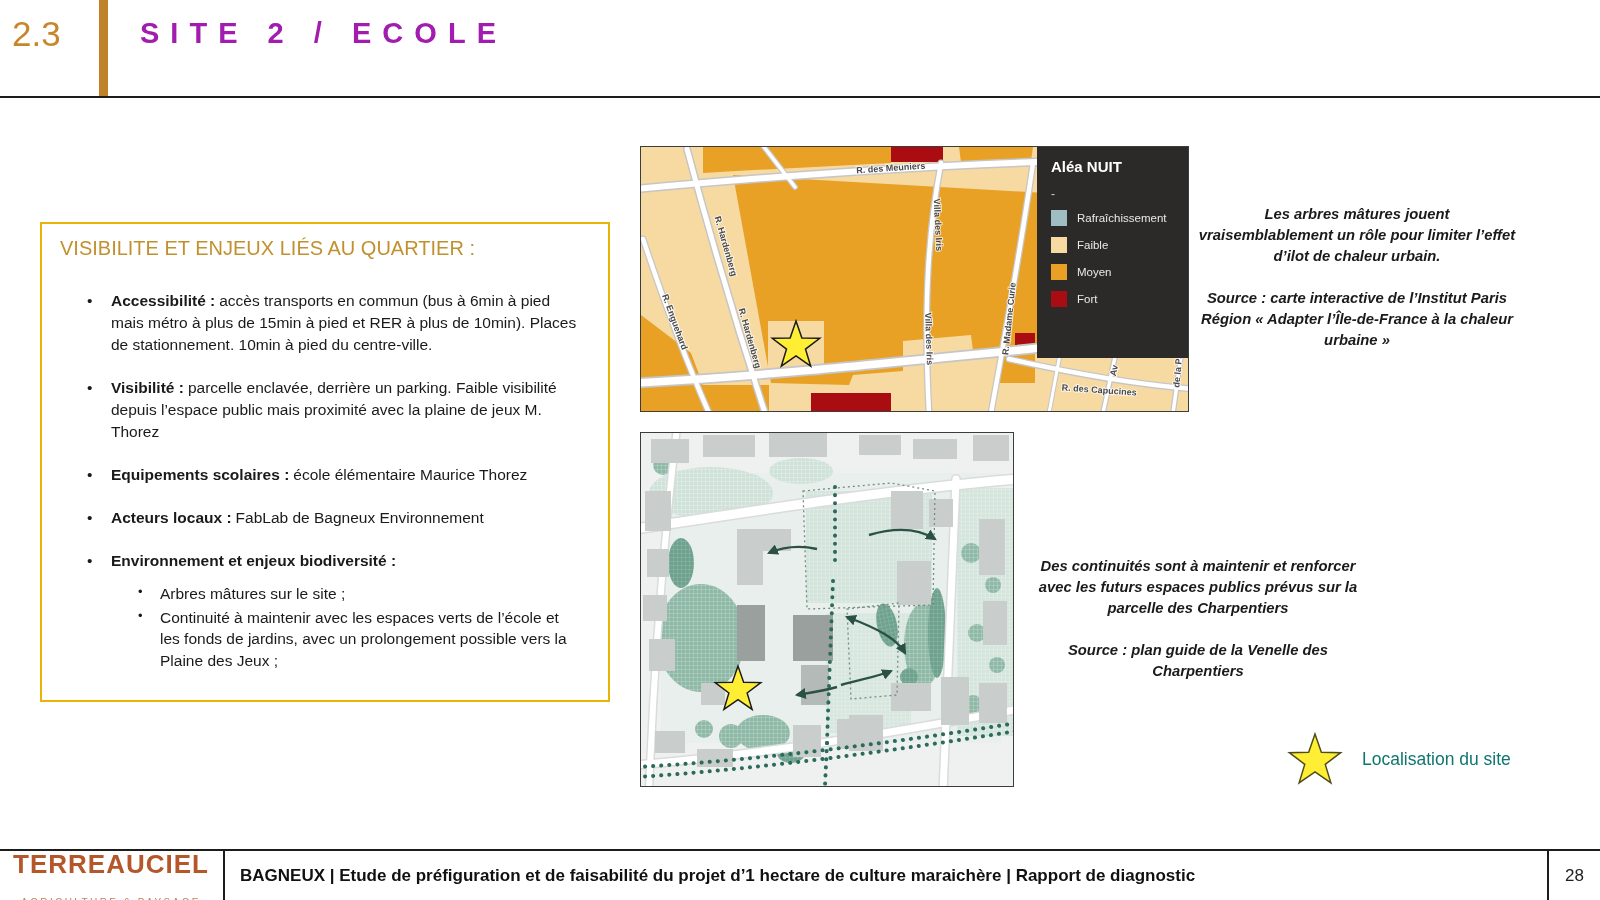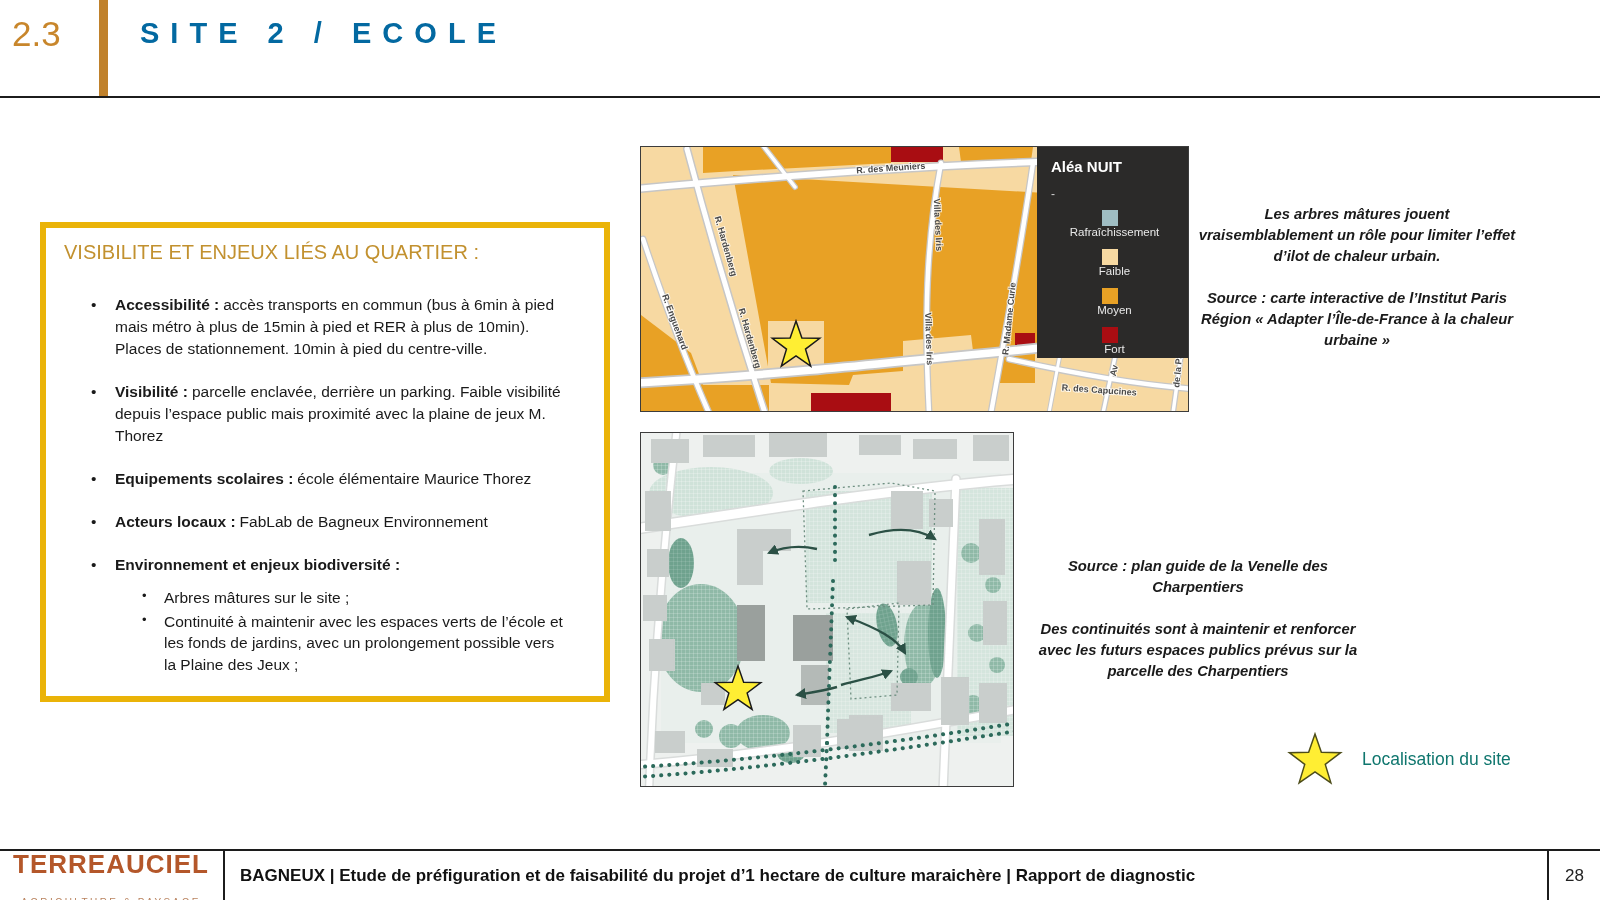--- a/index.html
+++ b/index.html
@@ -3,39 +3,39 @@
 <meta charset="utf-8">
 <style>
   html,body{margin:0;padding:0;background:#888;}
   .slide{
     position:relative;width:1600px;height:900px;background:#ffffff;
     font-family:"Liberation Sans",sans-serif;color:#1a1a1a;overflow:hidden;
   }
   
   .section-num{position:absolute;left:12px;top:14px;font-size:35px;color:#c8862b;}
   .accent-bar{position:absolute;left:99px;top:0;width:9px;height:97px;background:#c0812b;}
-  .page-title{position:absolute;left:140px;top:17px;font-size:29px;font-weight:700;letter-spacing:0.38em;color:#0369a1;}
+  .page-title{position:absolute;left:140px;top:17px;font-size:29px;font-weight:700;letter-spacing:0.38em;color:#a21caf;}
   .header-rule{position:absolute;left:0;top:96px;width:1600px;height:0;border-top:2px solid #1c1c1c;}
   
-  .info-box{position:absolute;left:40px;top:222px;width:570px;height:480px;border:6px solid #eab308;box-sizing:border-box;padding:13px 18px 10px 18px;}
+  .info-box{position:absolute;left:40px;top:222px;width:570px;height:480px;border:2px solid #eab308;box-sizing:border-box;padding:13px 18px 10px 18px;}
   .info-heading{font-size:20px;color:#c2912f;margin:0 0 30px 0;font-weight:400;}
   .info-box ul{list-style:none;margin:11px;padding:0 0 0 16px;}
   .info-box li.b1{position:relative;padding-left:24px;margin-bottom:21px;font-size:15.5px;line-height:1.42;}
   .info-box li.b1::before{content:"•";position:absolute;left:0;top:0;}
   .bl{font-weight:700;margin-right:4px;}
   .sub{list-style:none;margin:3px 0 0 0;padding:0 0 0 42px;}
   .sub li{position:relative;padding-left:22px;margin-bottom:2px;font-size:15.5px;line-height:1.4;}
   .sub li::before{content:"•";position:absolute;left:0;top:0;font-size:13px;}
   
   .map1{position:absolute;left:640px;top:146px;width:547px;height:264px;border:1px solid #3c3c3c;}
   .map1 svg{display:block;}
   .legend{position:absolute;left:396px;top:0;width:151px;height:211px;background:#2b2a29;box-sizing:border-box;padding:11px 10px 10px 14px;}
   .legend-title{color:#fff;font-size:15px;font-weight:700;}
   .legend-dash{color:#cfcfcf;font-size:12px;margin-top:14px;line-height:10px;}
-  .legend-row{display:flex;align-items:center;margin-top:11px;flex-direction:column;}
+  .legend-row{display:flex;align-items:center;margin-top:11px;}
   .swatch{width:16px;height:16px;margin-right:10px;flex:0 0 16px;}
   .legend-label{color:#e9e9e9;font-size:11.5px;}
   .map2{position:absolute;left:640px;top:432px;width:372px;height:353px;border:1px solid #3c3c3c;}
   .map2 svg{display:block;}
   .street{font-size:9px;font-weight:700;fill:#4a4a4a;text-anchor:middle;paint-order:stroke;stroke:#ffffff;stroke-width:2px;stroke-opacity:.75;}
   
   .annot{position:absolute;font-style:italic;font-weight:600;font-size:14.8px;line-height:1.42;text-align:center;color:#1a1a1a;}
   .annot p{margin:0 0 21px 0;}
   .annot-heat{left:1196px;top:204px;width:322px;}
   .annot-plan{left:1032px;top:556px;width:332px;}
@@ -287,22 +287,22 @@
         <path d="M206,184 C238,196 256,206 264,220" marker-start="url(#ah)" marker-end="url(#ah)"></path>
         <path d="M200,252 C220,246 236,244 250,238" marker-end="url(#ah)"></path>
         <path d="M196,254 C182,258 168,260 156,262" marker-end="url(#ah)"></path>
       </g>
 
       <use href="#star5" transform="translate(97,257) scale(2.4)" fill="#ffee33" stroke="#1a1a1a" stroke-width="0.6"></use>
     </svg>
   </div>
 
   <div class="annot annot-plan">
+    <p>Des continuités sont à maintenir et renforcer avec les futurs espaces publics prévus sur la parcelle des Charpentiers</p>
     <p>Source : plan guide de la Venelle des Charpentiers</p>
-    <p>Des continuités sont à maintenir et renforcer avec les futurs espaces publics prévus sur la parcelle des Charpentiers</p>
   </div>
 
   <div class="marker-legend">
     <svg width="62" height="62" viewBox="0 0 62 62">
       <use href="#star5" transform="translate(31,33) scale(2.7)" fill="#ffee33" stroke="#4d4d1a" stroke-width="0.55"></use>
     </svg>
     <span class="marker-label">Localisation du site</span>
   </div>
 
   <div class="footer">

